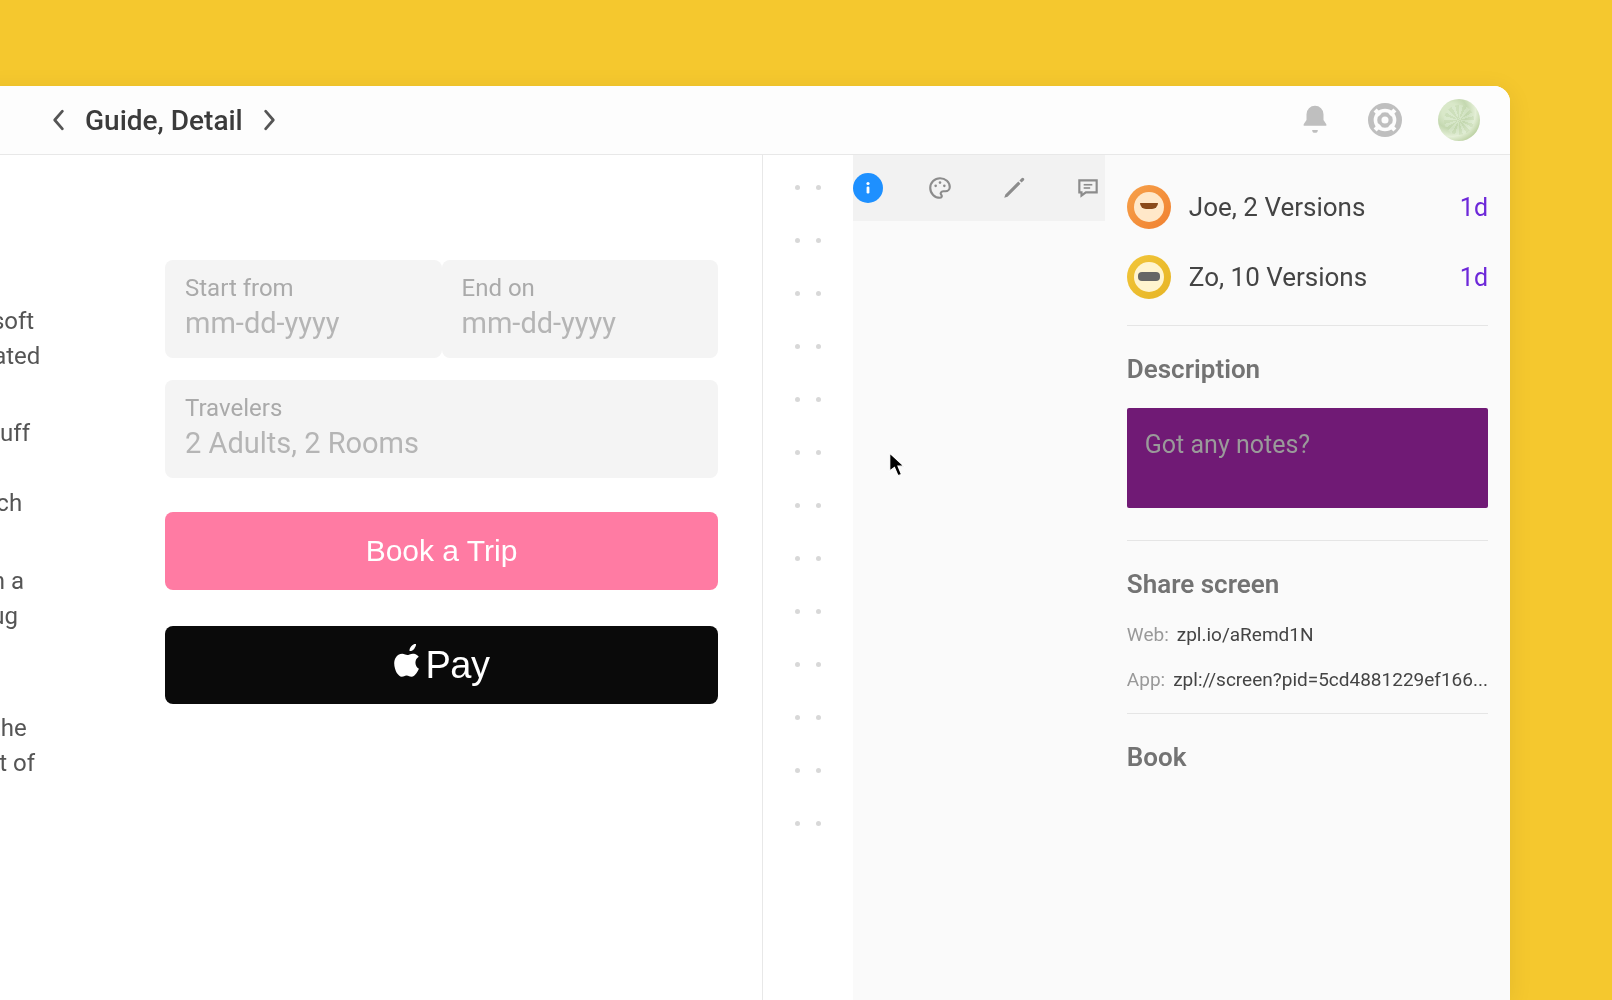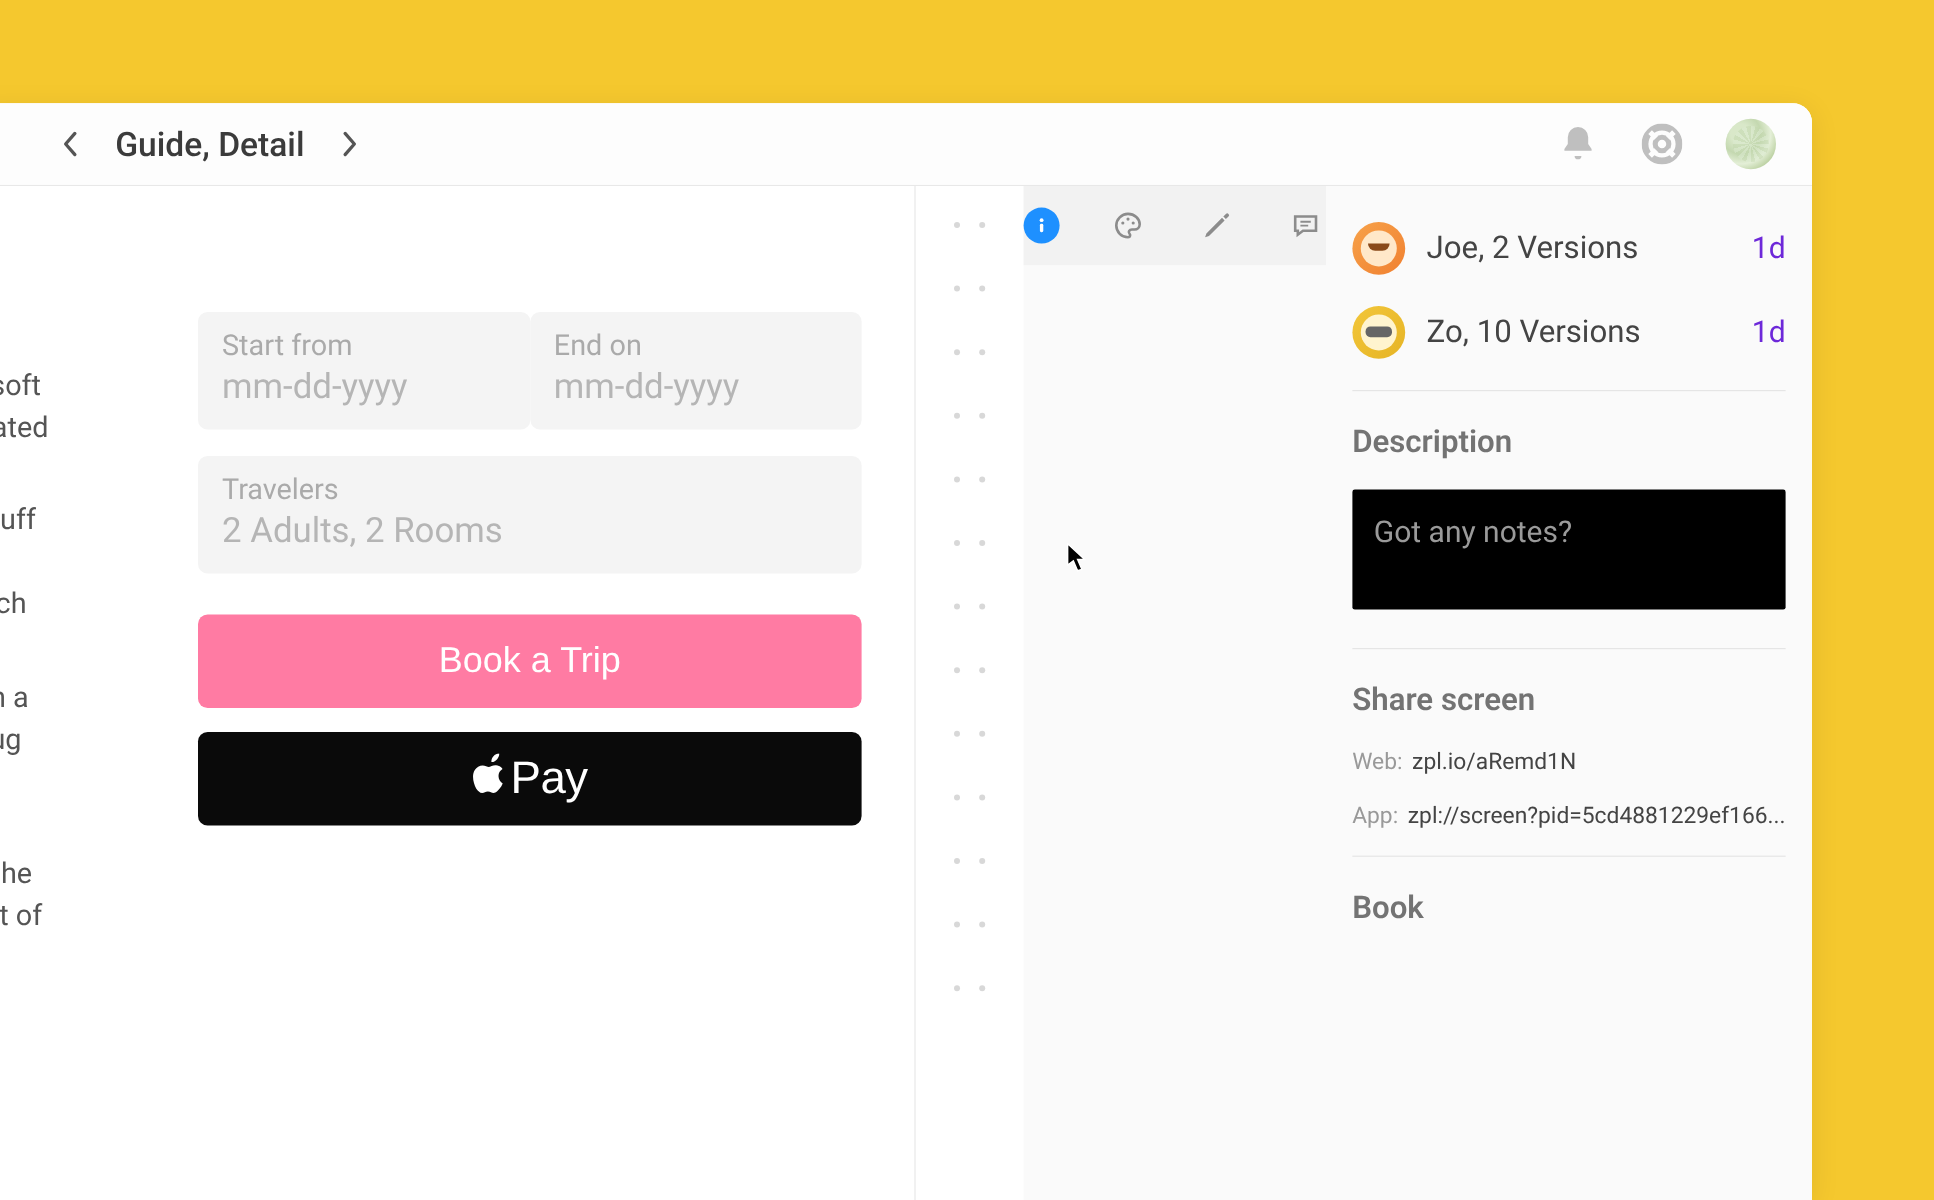--- a/index.html
+++ b/index.html
@@ -24,21 +24,21 @@
 }
 .topbar {
   height: 69px;
   display: flex;
   align-items: center;
   border-bottom: 1px solid #e8e8e8;
   padding: 0 30px 0 70px;
   background: #fdfdfd;
   border-top-right-radius: 16px;
 }
-.nav-group { display: flex; align-items: center; gap: 30px; }
+.nav-group { display: flex; align-items: center; gap: 19px; }
 .nav-chevron {
   width: 16px; height: 24px;
   display: flex; align-items: center; justify-content: center;
   color: #555; cursor: pointer;
 }
 .nav-chevron svg { width: 14px; height: 22px; }
 .page-title { font-size: 28px; font-weight: 500; color: #3b3b3b; }
 .topbar-spacer { flex: 1; }
 .topbar-icons { display: flex; align-items: center; gap: 36px; }
 .topbar-icon { width: 34px; height: 34px; color: #bfbfbf; display: flex; align-items: center; justify-content: center; }
@@ -91,21 +91,21 @@
   height: 78px;
   border-radius: 8px;
   display: flex;
   align-items: center;
   justify-content: center;
   font-size: 30px;
   font-weight: 500;
   border: none;
   cursor: pointer;
 }
-.btn-book { background: #ff7ba3; color: #fff; margin-bottom: 20px; }
+.btn-book { background: #ff7ba3; color: #fff; margin-bottom: 36px; }
 .btn-pay { background: #0a0a0a; color: #fff; }
 .apple-pay { display: flex; align-items: flex-start; gap: 4px; }
 .apple-logo { width: 28px; height: 34px; fill: #fff; }
 .pay-text { font-size: 38px; font-weight: 400; letter-spacing: -0.5px; }
 
 .dots-col {
   width: 96px;
   padding-top: 30px;
   display: flex;
   flex-direction: column;
@@ -157,21 +157,21 @@
 .va1::after{content:"";position:absolute;inset:7px;border-radius:50%;background:#ffe8c9;}
 .va1::before{content:"";position:absolute;left:13px;top:18px;width:18px;height:6px;border-radius:0 0 10px 10px;background:#8a4a1a;z-index:2;}
 .va2 { background: linear-gradient(135deg,#f2c63a,#e6b425); }
 .va2::after{content:"";position:absolute;inset:7px;border-radius:50%;background:#fff4cf;}
 .va2::before{content:"";position:absolute;left:11px;top:17px;width:22px;height:9px;border-radius:4px;background:#666;z-index:2;}
 .version-text { font-size: 26px; color: #444; flex: 1; }
 .version-time { font-size: 25px; color: #6d28d9; margin-left: 36px; }
 .section-divider { border: none; border-top: 1px solid #e5e5e5; margin: 12px 0 28px; }
 .section-title { font-size: 26px; font-weight: 600; color: #737373; margin-bottom: 24px; }
 .desc-box {
-  background: #000000;
+  background: #701a75;
   border-radius: 2px;
   padding: 22px 18px;
   min-height: 100px;
   margin-bottom: 32px;
 }
 .desc-placeholder { font-size: 25px; color: #9a9a9a; }
 .share-row { font-size: 19px; margin-bottom: 22px; display:flex; }
 .share-label { color: #999; margin-right: 8px; white-space:nowrap;}
 .share-value { color: #444; overflow:hidden; text-overflow:ellipsis; white-space:nowrap;}
 .cursor {

